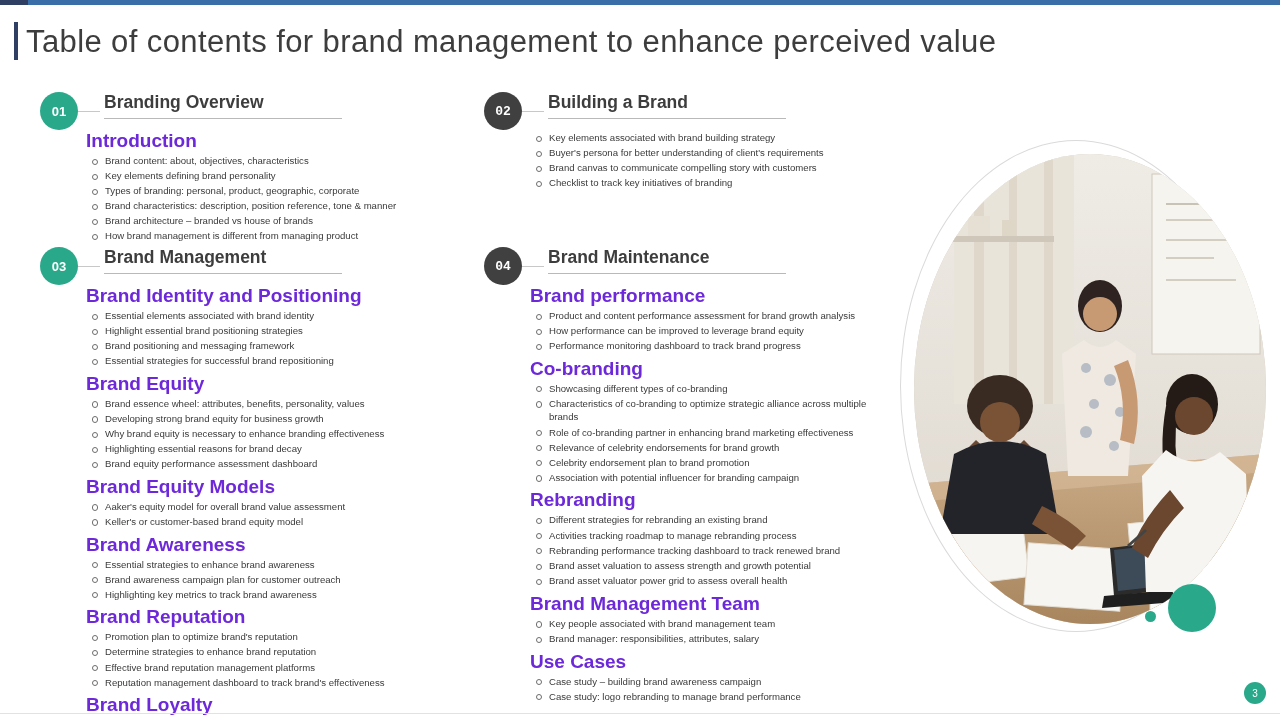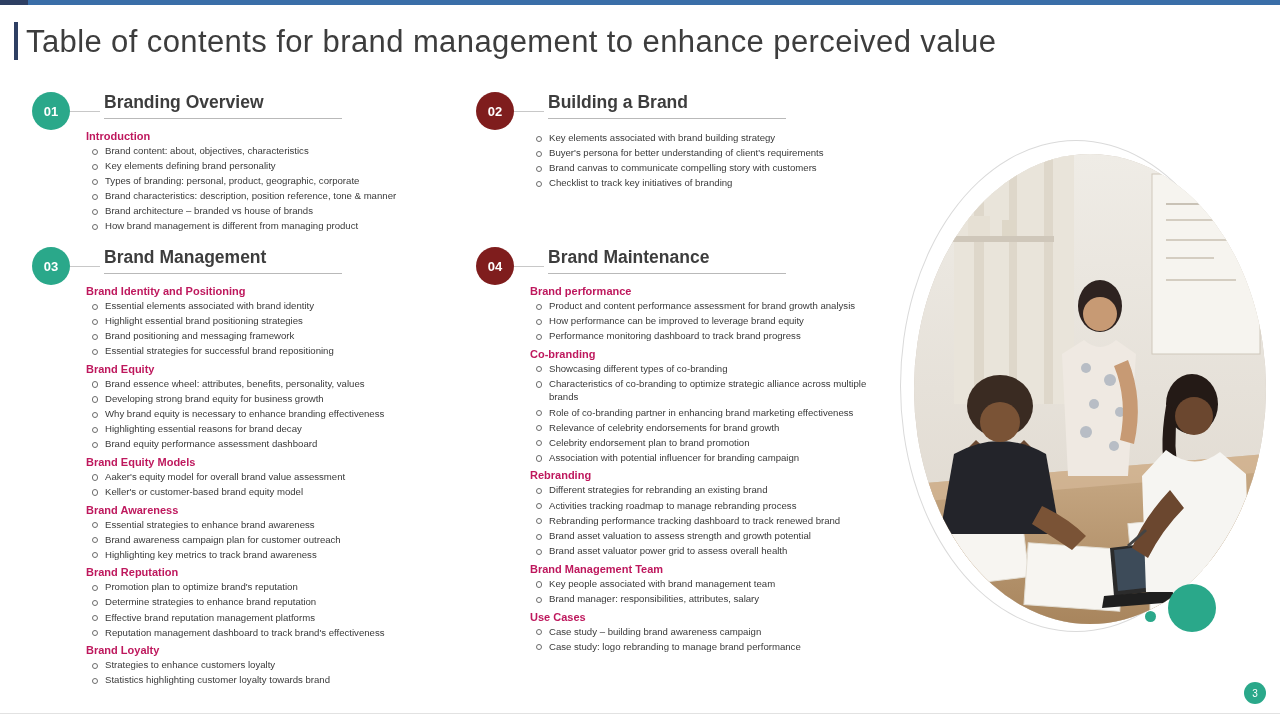--- a/index.html
+++ b/index.html
@@ -47,31 +47,31 @@
   }
 
   
   .col-left { position: absolute; top: 92px; left: 28px; width: 430px; }
   .col-right { position: absolute; top: 92px; left: 472px; width: 420px; }
 
   .section { position: relative; margin-bottom: 0; }
 
   .badge {
     position: absolute;
-    left: 4px; top: 0;
+    left: 12px; top: 0;
     width: 38px; height: 38px;
     border-radius: 50%;
     color: #ffffff;
     font-size: 13px;
     font-weight: bold;
     display: flex; align-items: center; justify-content: center;
     z-index: 3;
   }
   .badge.teal { background: #2aa88a; }
-  .badge.blue { background: #7f1d1d; }
+  .badge.blue { background: #404040; font-family: Liberation Mono, monospace; }
 
   .sect-body { padding-left: 58px; }
   .sect-rule {
     position: absolute;
     left: 18px; top: 19px;
     width: 54px; height: 1px;
     background: #c8c8c8;
     z-index: 1;
   }
   .sect-title {
@@ -79,23 +79,23 @@
     font-weight: bold;
     color: #3d3d3d;
     padding-bottom: 5px;
     border-bottom: 1px solid #b9b9b9;
     display: inline-block;
     min-width: 238px;
     margin-bottom: 6px;
     margin-left: 18px;
   }
   .sub-title {
-    font-size: 11px;
+    font-size: 19px;
     font-weight: bold;
-    color: #be185d;
+    color: #6d28d9;
     margin: 5px 0 2px 0;
   }
   ul.bullets {
     list-style: none;
     margin: 0 0 2px 0;
     padding: 0;
   }
   ul.bullets li {
     position: relative;
     padding-left: 19px;

